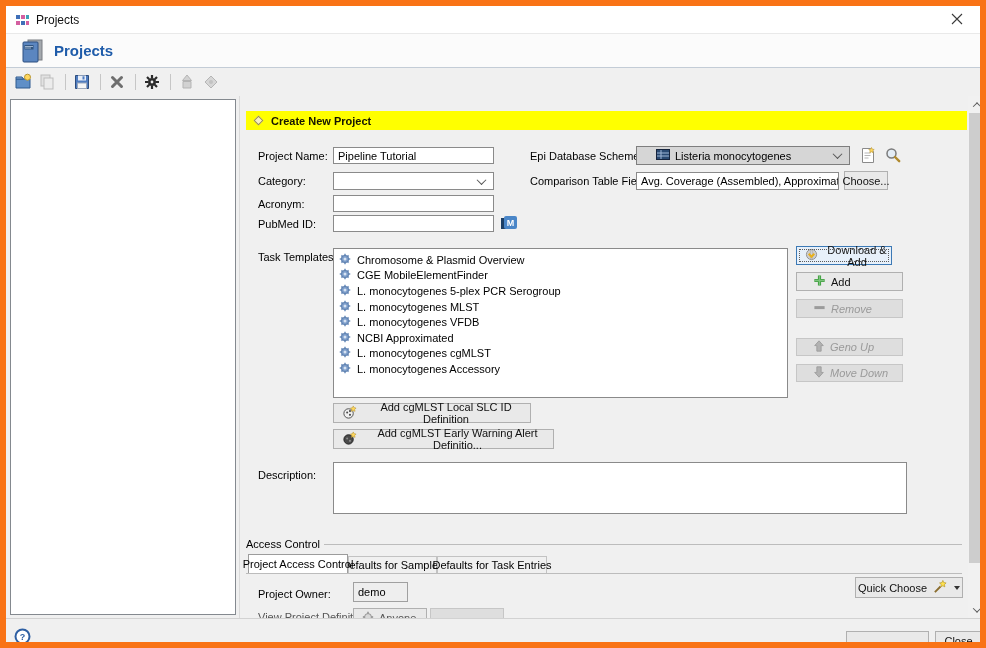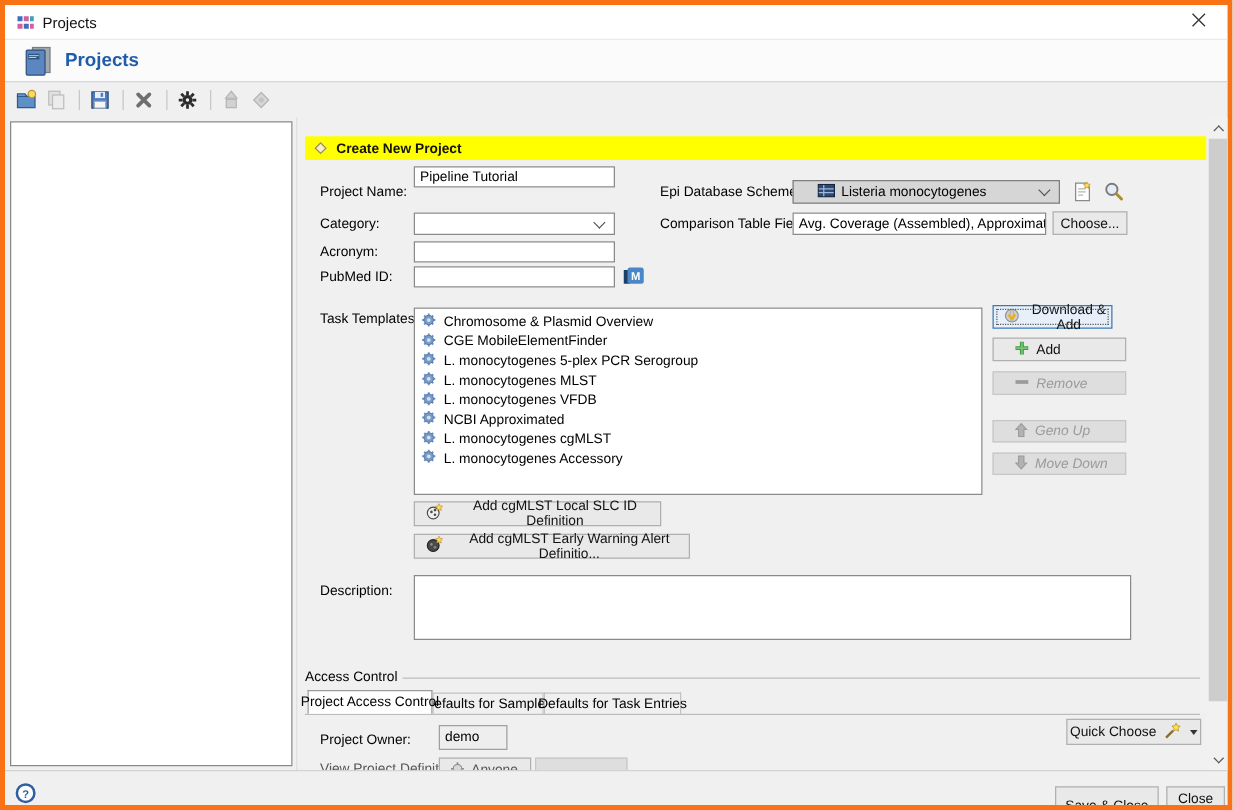--- a/index.html
+++ b/index.html
@@ -1,20 +1,20 @@
 <!DOCTYPE html>
 <html><head>
 <meta charset="utf-8">
 <style>
   * { box-sizing: border-box; margin: 0; padding: 0; }
   html,body { background:#d8d8d8; }
   body { font-family: "Liberation Sans", sans-serif; }
   #window {
     position: relative; width: 986px; height: 648px;
-    background:#f0f0f0; border:4px solid #f97316; overflow:hidden;
+    background:#f0f0f0; border:6px solid #f97316; overflow:hidden;
     font-size:11px; color:#000;
   }
   .abs { position:absolute; }
   
   #titlebar { left:0; top:0; width:100%; height:28px; background:#ffffff; border-bottom:1px solid #e9e9e9; }
   #titlebar .title { position:absolute; left:30px; top:7px; font-size:12px; color:#111; }
   #close-btn { position:absolute; right:6px; top:0; width:34px; height:27px; display:flex; align-items:center; justify-content:center; cursor:default; }
   
   #header { left:0; top:28px; width:100%; height:34px; background:#fbfbfb; border-bottom:1px solid #c3ccd6; }
   #header .htitle { position:absolute; left:48px; top:8px; font-size:15px; font-weight:bold; color:#1f5caa; }
@@ -161,21 +161,21 @@
   <div class="abs" id="v-divider"></div>
 
   <div class="abs" id="main-panel">
 
     <div class="abs" id="banner">
       <span class="diamond"></span>
       <span class="btext">Create New Project</span>
     </div>
 
     <span class="abs flabel" style="left:18px; top:54px;">Project Name:</span>
-    <input class="txt" style="left: 93px; top: 39px; width: 161px; height: 17px;" value="Pipeline Tutorial">
+    <input class="txt" style="left: 93px; top: 51px; width: 161px; height: 17px;" value="Pipeline Tutorial">
 
     <span class="abs flabel" style="left:18px; top:79px;">Category:</span>
     <div class="combo" style="left:93px; top:76px; width:161px; height:18px;">
       <span></span>
       <span class="chev"></span>
     </div>
 
     <span class="abs flabel" style="left:18px; top:102px;">Acronym:</span>
     <input class="txt" style="left: 93px; top: 99px; width: 161px; height: 17px;" value="">
 
@@ -208,21 +208,21 @@
       <svg width="18" height="18" viewBox="0 0 18 18">
         <circle cx="7.5" cy="7.5" r="4.5" fill="#e4edf6" stroke="#7a7a7a" stroke-width="1.5"></circle>
         <path d="M11 11l4.2 4.2" stroke="#b08a2e" stroke-width="2.4" stroke-linecap="round"></path>
       </svg>
     </span>
 
     <span class="abs flabel" style="left:290px; top:79px;">Comparison Table Fields:</span>
     <div class="txt" style="left:396px; top:76px; width:203px; height:18px; display:flex; align-items:center; overflow:hidden; white-space:nowrap;">
       <span style="white-space:nowrap;">Avg. Coverage (Assembled), Approximated Geno</span>
     </div>
-    <button class="btn" style="left:604px; top:75px; width:60px; height:19px;">
+    <button class="btn" style="left:604px; top:75px; width:44px; height:19px;">
       <span>Choose...</span>
     </button>
 
     <span class="abs flabel" style="left:18px; top:155px;">Task Templates:</span>
     <div class="abs" id="task-list">
         <div class="task-item">
           <span><svg width="12" height="12" viewBox="0 0 16 16">
               <path d="M8 1v2M8 13v2M1 8h2M13 8h2M3.2 3.2l1.4 1.4M11.4 11.4l1.4 1.4M12.8 3.2l-1.4 1.4M4.6 11.4l-1.4 1.4" stroke="#6d90bf" stroke-width="2"></path>
               <circle cx="8" cy="8" r="5" fill="#7b9cc9" stroke="#4a6fa0"></circle>
               <circle cx="8" cy="8" r="2" fill="#d7e3f2"></circle>

